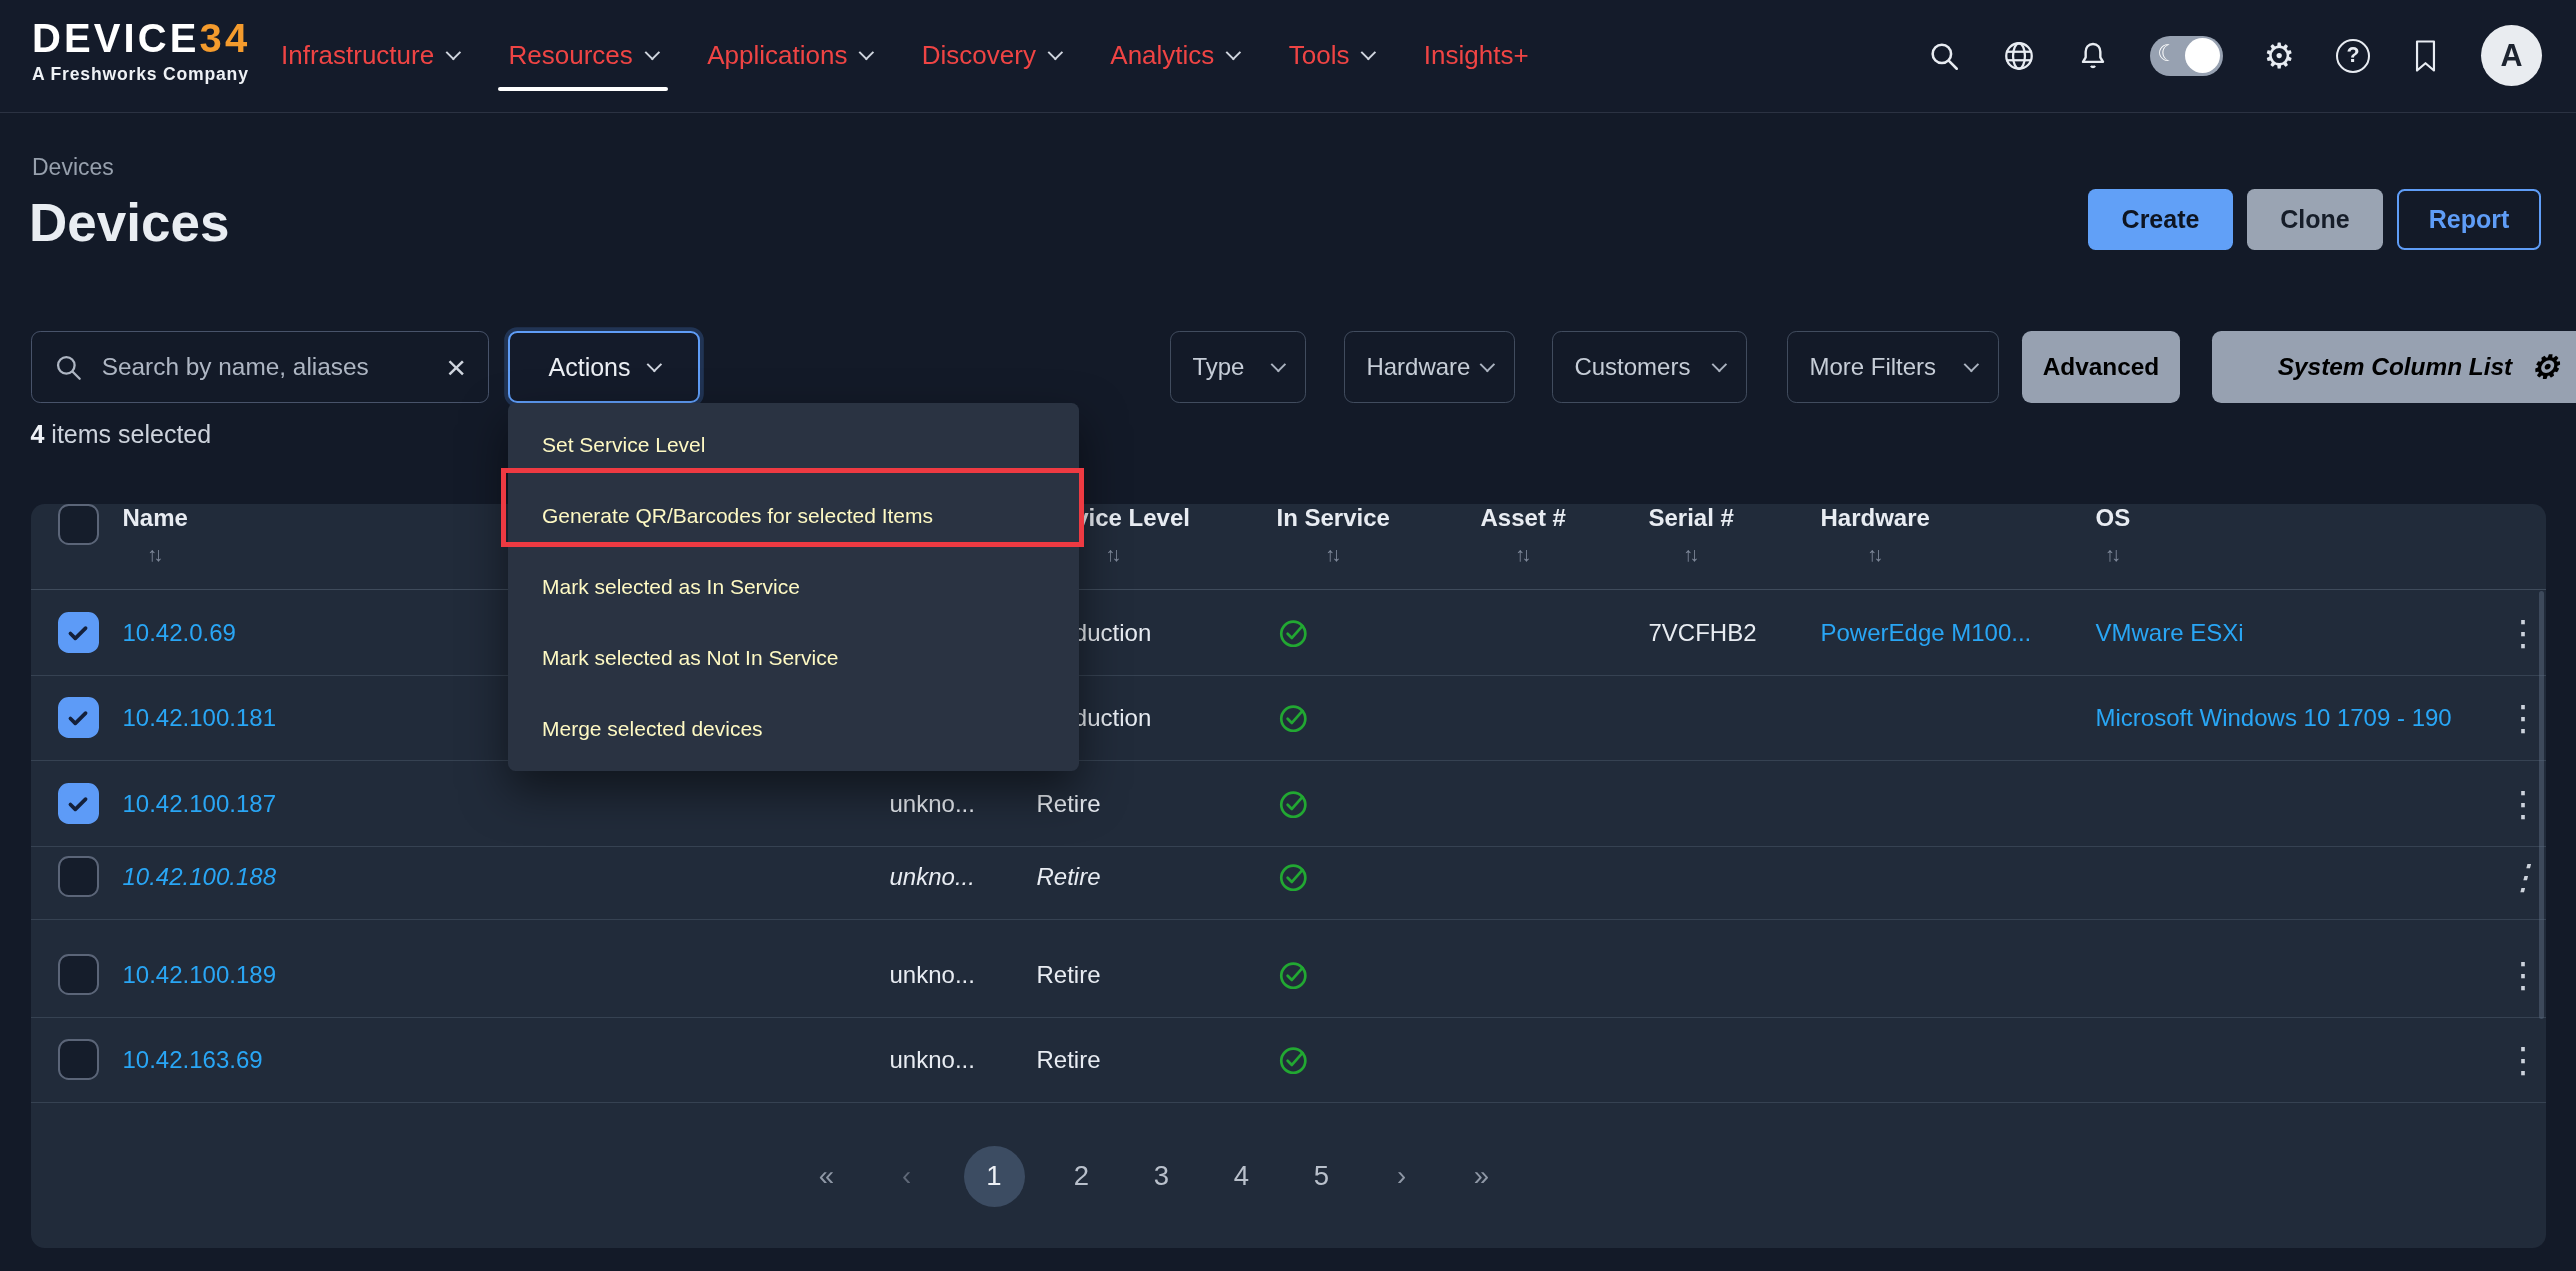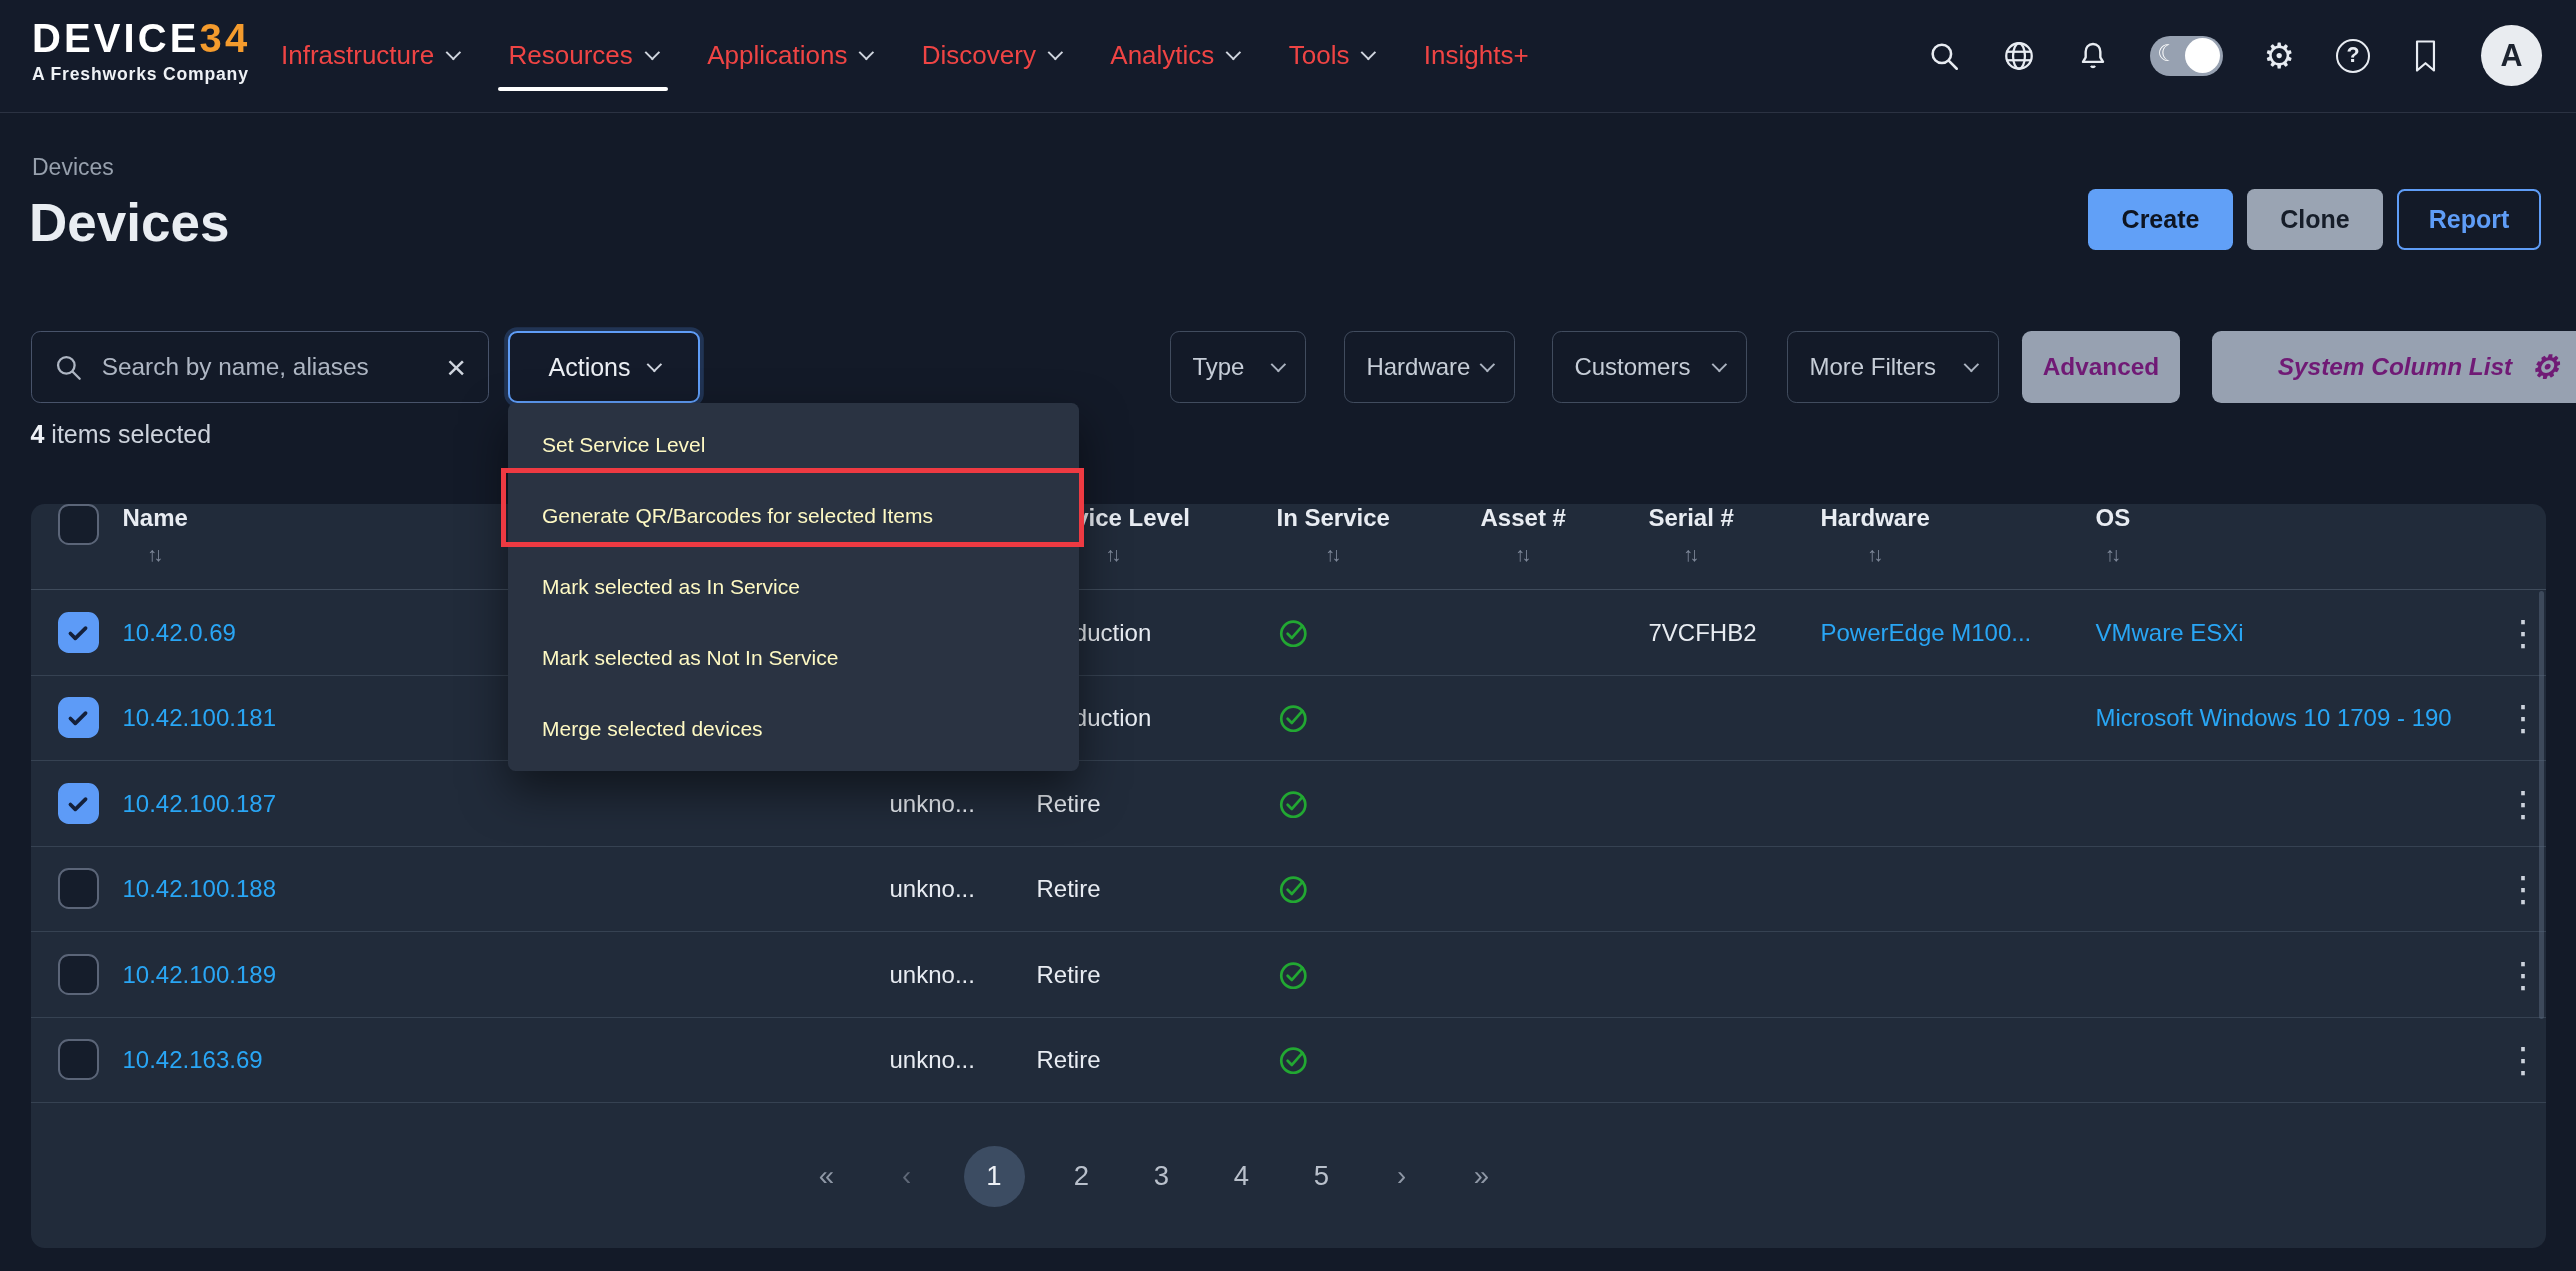--- a/index.html
+++ b/index.html
@@ -40,21 +40,21 @@
   .search-box input{flex:1;background:transparent;border:none;outline:none;color:#dfe4ec;font-size:24.4px;min-width:0;font-family:"Liberation Sans",sans-serif;}
   .search-box input::placeholder{color:#aeb6c3;}
   .clear-x{font-size:34px;color:#cfd5de;cursor:pointer;line-height:1;}
   .actions-btn{position:absolute;left:508px;top:331px;width:192px;height:72px;border:2.3px solid #5f9df7;border-radius:9.2px;box-shadow:0 0 0 3.8px rgba(72,122,200,0.28);display:flex;align-items:center;justify-content:center;gap:18.3px;font-size:25px;color:#eceff4;cursor:pointer;background:#141b2a;}
   .chip{position:absolute;top:331px;height:72px;border:1.5px solid #414c5e;border-radius:9.2px;display:flex;align-items:center;justify-content:space-between;padding:0 21.4px;font-size:24px;color:#c6cdd7;cursor:pointer;}
   .chip .chev{border-color:#aab2bf;}
   #chip-type{left:1170px;width:136px;}
   #chip-hardware{left:1344px;width:171px;}
   #chip-customers{left:1552px;width:195px;}
   #chip-morefilters{left:1787px;width:212px;}
-  .gbtn{position:absolute;top:331px;height:72px;background:#97a1b1;color:#701a75;font-weight:700;font-size:24.4px;border-radius:9.2px;display:flex;align-items:center;justify-content:center;gap:18.3px;cursor:pointer;}
+  .gbtn{position:absolute;top:331px;height:72px;background:#97a1b1;color:#000000;font-weight:700;font-size:24.4px;border-radius:9.2px;display:flex;align-items:center;justify-content:center;gap:18.3px;cursor:pointer;}
   #btn-advanced{left:2022px;width:158px;}
   #btn-syscol{left:2212px;width:413px;font-style:italic;}
   #btn-syscol .gear-glyph{font-size:32px;}
   .selected-info{position:absolute;left:30.5px;top:420px;font-size:25px;color:#cdd3dc;}
   .selected-info b{color:#eef1f6;}
 
   
   .card{position:absolute;left:30.5px;top:504px;width:2515px;height:744px;background:#212b3a;border-radius:13.7px;overflow:hidden;}
   .thead{position:absolute;top:0;left:0;width:100%;height:86px;border-bottom:1.5px solid rgba(120,134,156,0.35);}
   .hcell{position:absolute;top:0;height:86px;display:flex;align-items:center;gap:10.7px;font-size:24px;font-weight:700;color:#e8ecf2;cursor:pointer;white-space:nowrap;flex-direction:column;}
@@ -331,21 +331,21 @@
           <span class="link"></span>
         </div>
       <div class="cell c-os">
           <span class="link"></span>
         </div>
       <div class="cell c-kebab">
           <span class="kebab">⋮</span>
         </div>
     </div>
 
-    <div class="trow" style="top:342px;">
+    <div class="trow" style="top:330px;font-style:italic;">
       <div class="cell c-check">
           <span class="cb"></span>
         </div>
       <div class="cell c-name">
           <span class="link">10.42.100.188</span>
         </div>
       <div class="cell c-type">unkno...</div>
       <div class="cell c-svc">Retire</div>
       <div class="cell c-insvc">
           <svg width="34" height="34" viewBox="0 0 24 24" fill="none" stroke="#22a832" stroke-width="1.9" stroke-linecap="round" stroke-linejoin="round">

